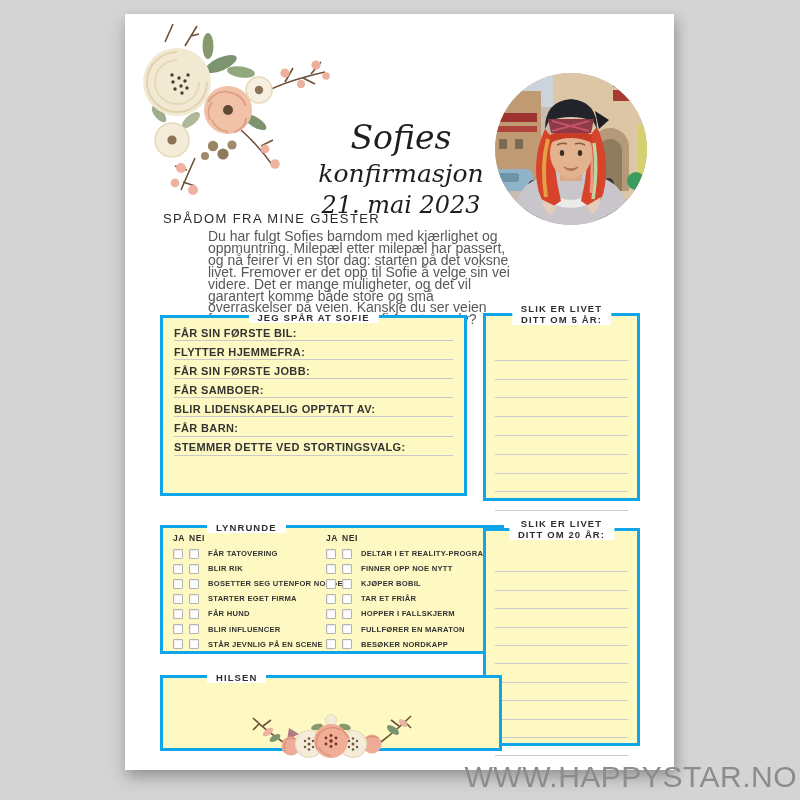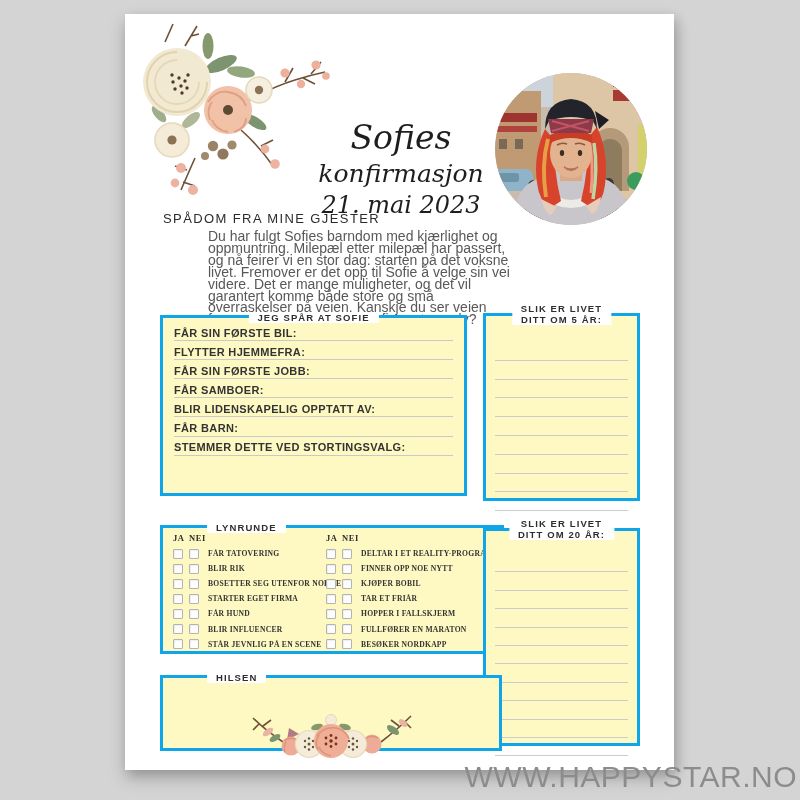--- a/index.html
+++ b/index.html
@@ -60,21 +60,21 @@
   .p-label { font-size:11px; font-weight:bold; letter-spacing:0.35px; color:#333; white-space:nowrap; }
   
   .lines { padding:0 9px; }
   #box-life5 .lines { padding-top:26px; }
   #box-life20 .lines { padding-top:23px; }
   .wline { border-bottom:1px solid #cccccc; }
   #box-life5 .wline { height:17.8px; }
   #box-life20 .wline { height:17.4px; }
   
   .lyn-cols { display:flex; padding:5px 6px 0 10px; }
-  .lyn-col { width:153px; flex:none;font-family:Liberation Serif, serif; }
+  .lyn-col { width:153px; flex:none; }
   .lyn-head { display:flex; margin-bottom:3px; font-size:8.5px; font-weight:bold; letter-spacing:0.6px; color:#2e2e2e; }
   .lyn-head .ja  { width:16px; }
   .lyn-head .nei { width:22px; }
   .lyn-row { display:flex; align-items:center; height:15.1px; }
   .cb {
     width:10px; height:10px; flex:none; box-sizing:border-box;
     border:1px solid #b3b3b3; background:#fdfdfd; border-radius:1px; margin-right:6px;
     box-shadow: inset 0.5px 0.5px 1px rgba(0,0,0,0.10);
   }
   .lyn-label { font-size:7.6px; font-weight:bold; letter-spacing:0.25px; color:#333; margin-left:3px; white-space:nowrap; }

